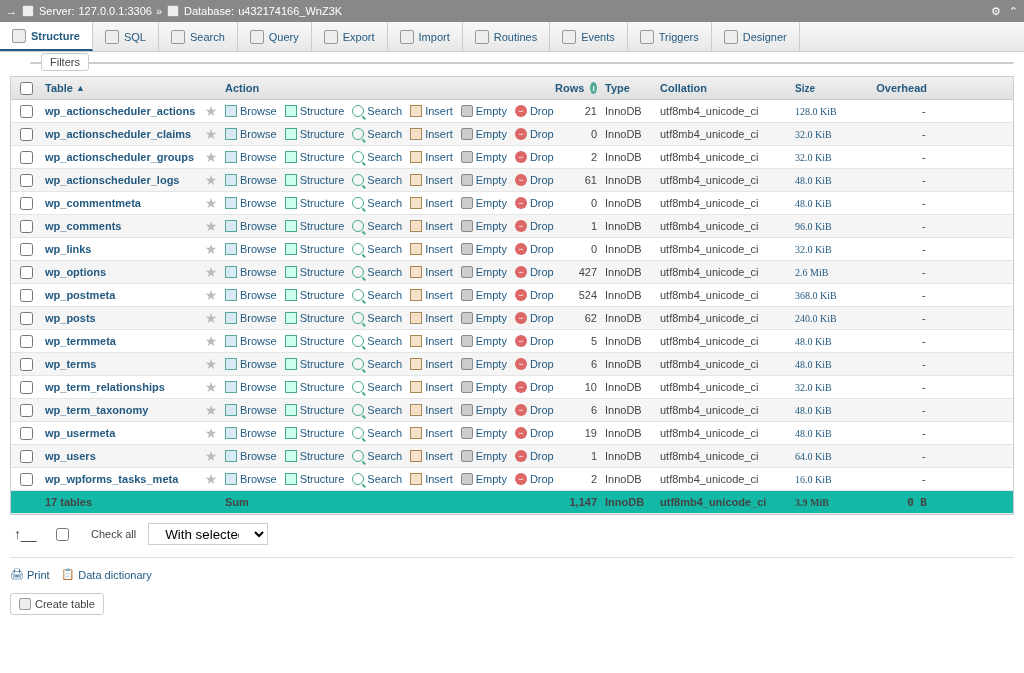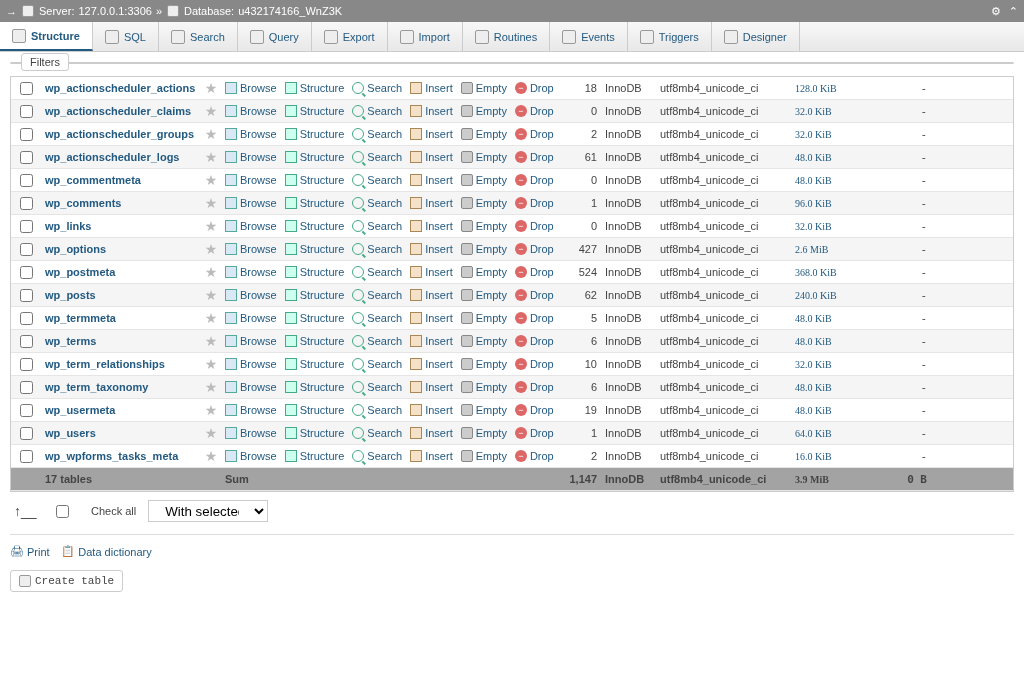--- a/index.html
+++ b/index.html
@@ -6,32 +6,32 @@
 body { font-family: sans-serif; font-size: 11px; background: #fff; color: #444; }
 .topbar { background: #888; color: #fff; height: 22px; display: flex; align-items: center; padding: 0 6px; justify-content: space-between; }
 .topbar-left { display: flex; align-items: center; gap: 4px; }
 .topbar-right { display: flex; align-items: center; gap: 8px; }
 .topbar .micon { width: 14px; height: 14px; display: inline-flex; align-items: center; justify-content: center; }
 .tabbar { display: flex; background: linear-gradient(#f8f8f8,#e8e8e8); border-bottom: 1px solid #ccc; height: 30px; }
 .tab { display: flex; align-items: center; gap: 5px; padding: 0 12px; border-right: 1px solid #ccc; cursor: pointer; color: #235a81; }
 .tab.active { background: #fff; border-bottom: 2px solid #235a81; font-weight: bold; }
 .tab .micon { width: 14px; height: 14px; }
 .content { padding: 10px; }
-.fieldset { border: 1px solid #ccc; border-radius: 3px; margin-bottom: 12px; position: relative; }
+.fieldset { border: 1px solid #ccc; border-radius: 3px; margin-bottom: 12px; position: relative; margin-left: 20px; }
 .legend { position: absolute; top: -10px; left: 10px; background: #fff; border: 1px solid #ccc; border-radius: 3px; padding: 2px 8px; font-size: 11px; }
 .filter-row { display: flex; align-items: center; gap: 8px; margin-top: 10px; }
 .filter-row input { border: 1px solid #ccc; height: 22px; width: 100px; padding: 0 4px; }
 .tblwrap { border: 1px solid #ccc; }
 .hdr, .row { display: flex; align-items: center; min-height: 23px; }
 .hdr { background: linear-gradient(#f0f0f0,#e0e0e0); font-weight: bold; color: #235a81; border-bottom: 1px solid #ccc; }
 .hdr .cell { color: #235a81; }
 .row { border-bottom: 1px solid #e5e5e5; }
 .row.odd { background: #f5f5f5; }
 .row.even { background: #fff; }
-.row.sum { font-weight: bold; background: #a3a3a3; }
+.row.sum { font-weight: bold; background: #14b8a6; }
 .cell { padding: 2px 4px; display: flex; align-items: center; gap: 3px; }
 .c-chk { width: 30px; justify-content: center; }
 .c-name { width: 160px; }
 .c-name a { color: #235a81; font-weight: bold; text-decoration: none; }
 .c-fav { width: 20px; justify-content: center; }
 .c-actions { width: 330px; gap: 0; }
 .act { display: inline-flex; align-items: center; gap: 3px; margin-right: 8px; color: #235a81; cursor: pointer; }
 .c-rows { width: 50px; justify-content: flex-end; }
 .c-type { width: 55px; }
 .c-coll { width: 135px; }
@@ -40,21 +40,21 @@
 .hdr .c-rows { justify-content: flex-start; }
 .hdr .c-size { font-family: sans-serif; color: #235a81; }
 .hdr .c-over { font-family: sans-serif; }
 .star { color: #bbb; font-size: 14px; }
 .footer-row { display: flex; align-items: center; gap: 12px; padding: 8px 4px; }
 .arrow-up { width: 30px; font-size: 14px; }
 .chkall { display: flex; align-items: center; gap: 22px; }
 select.withsel { border: 1px solid #ccc; height: 22px; width: 120px; padding: 0 12px; background: #fff; }
 .links-row { display: flex; align-items: center; gap: 12px; padding: 6px 0; }
 .links-row a { color: #235a81; text-decoration: none; display: flex; align-items: center; gap: 3px; }
-.create-tbl { border: 1px solid #ccc; border-radius: 3px; padding: 4px 8px; display: inline-flex; align-items: flex-start; gap: 4px; margin-top: 6px; font-family: Liberation Mono, monospace; }
+.create-tbl { border: 1px solid #ccc; border-radius: 3px; padding: 4px 8px; display: inline-flex; align-items: flex-start; gap: 4px; margin-top: 6px; }
 .micon { display:inline-flex; }
 .ic-minus { width:12px;height:12px;border-radius:50%;background:#d66;display:flex;align-items:center;justify-content:center;color:#fff;font-size:9px;line-height:1; }
 .ic-db { width:12px;height:12px;background:#eee;border:1px solid #999;border-radius:2px; }
 .ic-browse { width:12px;height:12px;background:#d8e8f5;border:1px solid #5a9; display:inline-block;}
 .ic-struct { width:12px;height:12px;background:#cfe;border:1px solid #4a8; }
 .ic-search { width:12px;height:12px;border:1.5px solid #4a8;border-radius:50%;position:relative; }
 .ic-search:after { content:'';position:absolute;width:4px;height:1.5px;background:#4a8;bottom:-2px;right:-3px;transform:rotate(45deg); }
 .ic-insert { width:12px;height:12px;background:#f5e0c8;border:1px solid #a85; }
 .ic-empty { width:12px;height:12px;background:#ccc;border:1px solid #888;border-radius:2px; }
 input[type=checkbox]{ width:13px;height:13px; }
@@ -126,40 +126,61 @@
       <span>Designer</span>
     </div>
   </div>
 
 <div class="content">
   <div class="fieldset">
     <div class="legend">Filters</div>
   </div>
 
   <div class="tblwrap">
+    <div class="hdr">
+      <div class="cell c-chk">
+          <input type="checkbox" style="">
+        </div>
+      <div class="cell c-name">
+          <span>Table</span> 
+          <span style="font-size:9px">▲</span>
+        </div>
+      <div class="cell c-fav"></div>
+      <div class="cell c-actions">
+          <span>Action</span>
+        </div>
+      <div class="cell c-rows">
+          <span>Rows</span> 
+          <span class="info-icon">i</span>
+        </div>
+      <div class="cell c-type">Type</div>
+      <div class="cell c-coll">Collation</div>
+      <div class="cell c-size">Size</div>
+      <div class="cell c-over">Overhead</div>
+    </div>
     <div id="rows">
         <div class="row even">
           <div class="cell c-chk">
             <input type="checkbox" style="">
           </div>
           <div class="cell c-name">
             <a>wp_actionscheduler_actions</a>
           </div>
           <div class="cell c-fav">
             <span class="star">★</span>
           </div>
           <div class="cell c-actions">
             <span class="act"><span class="ic-browse"></span>Browse</span>
             <span class="act"><span class="ic-struct"></span>Structure</span>
             <span class="act"><span class="ic-search"></span>Search</span>
             <span class="act"><span class="ic-insert"></span>Insert</span>
             <span class="act"><span class="ic-empty"></span>Empty</span>
             <span class="act"><span class="ic-minus">−</span>Drop</span>
           </div>
-          <div class="cell c-rows">18</div>
+          <div class="cell c-rows">21</div>
           <div class="cell c-type">InnoDB</div>
           <div class="cell c-coll">utf8mb4_unicode_ci</div>
           <div class="cell c-size">128.0 KiB</div>
           <div class="cell c-over">-</div>
         </div>
         <div class="row odd">
           <div class="cell c-chk">
             <input type="checkbox" style="">
           </div>
           <div class="cell c-name">

